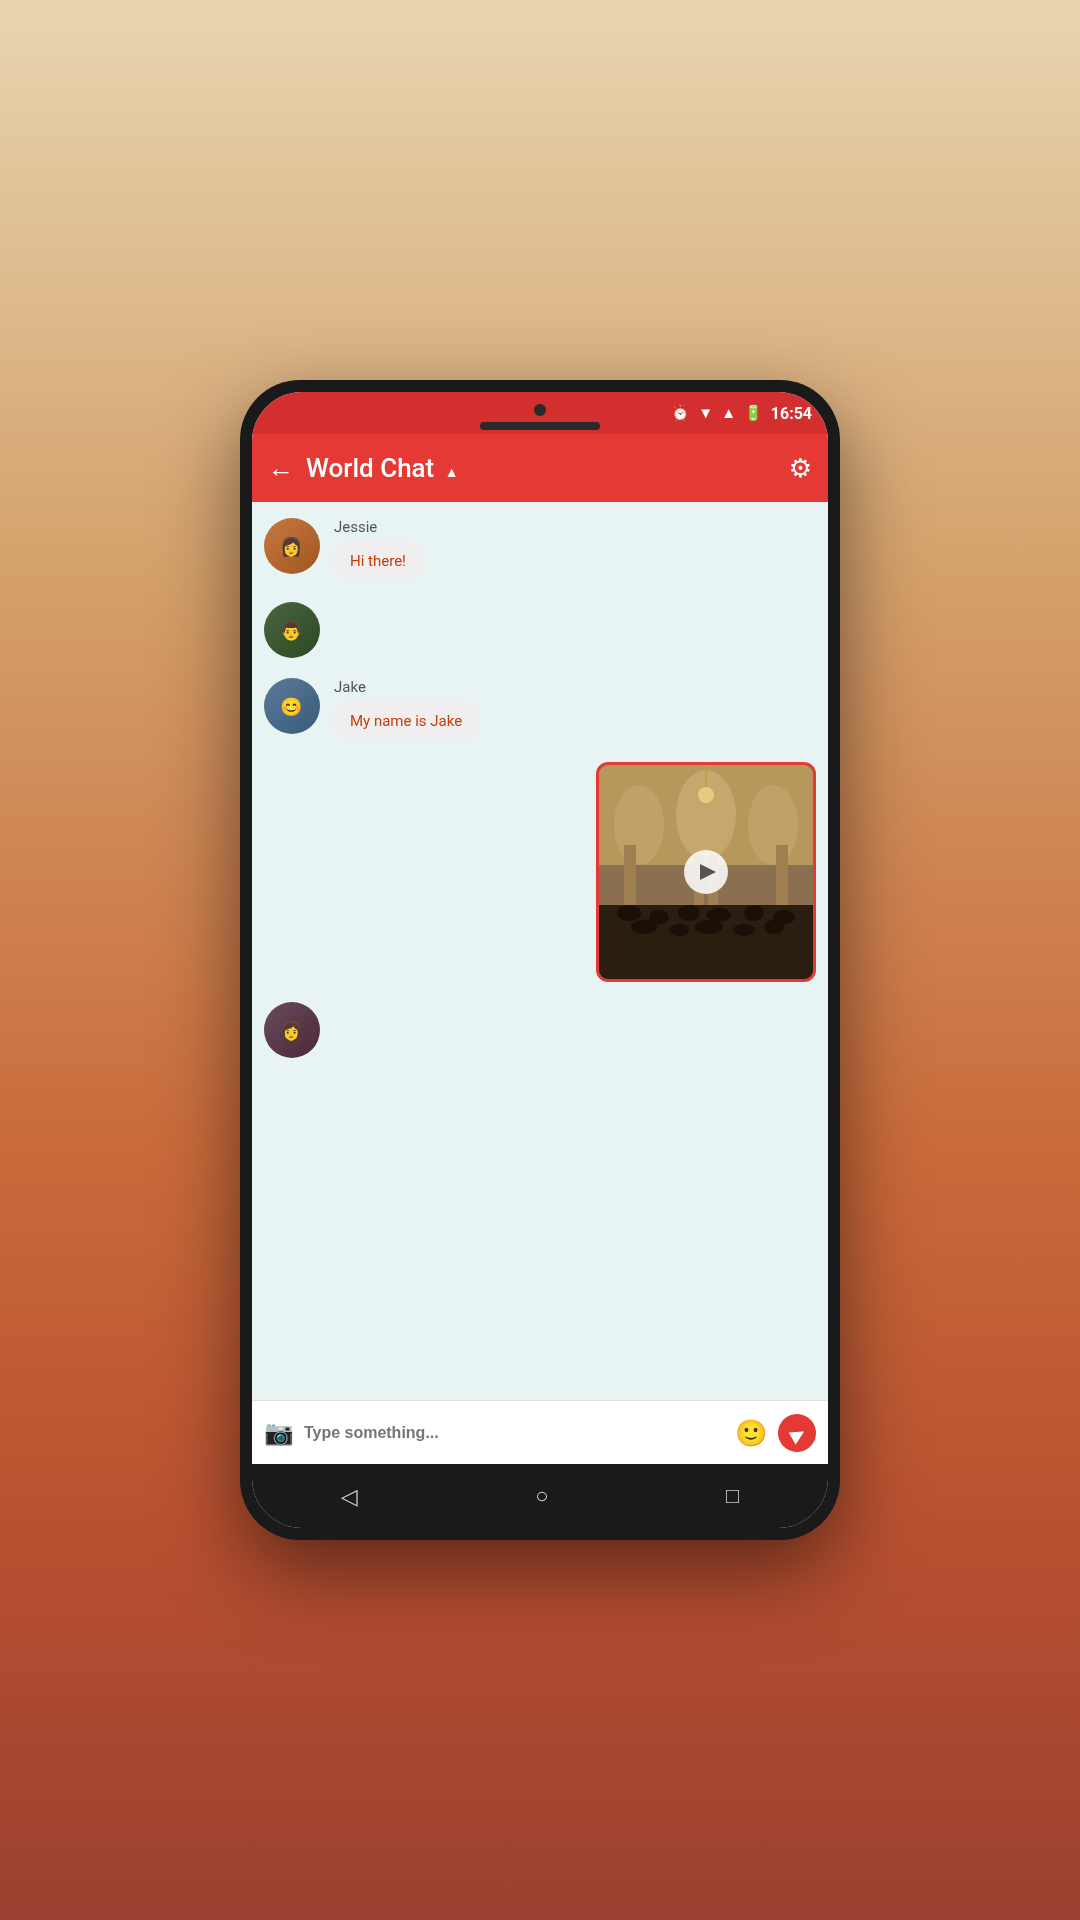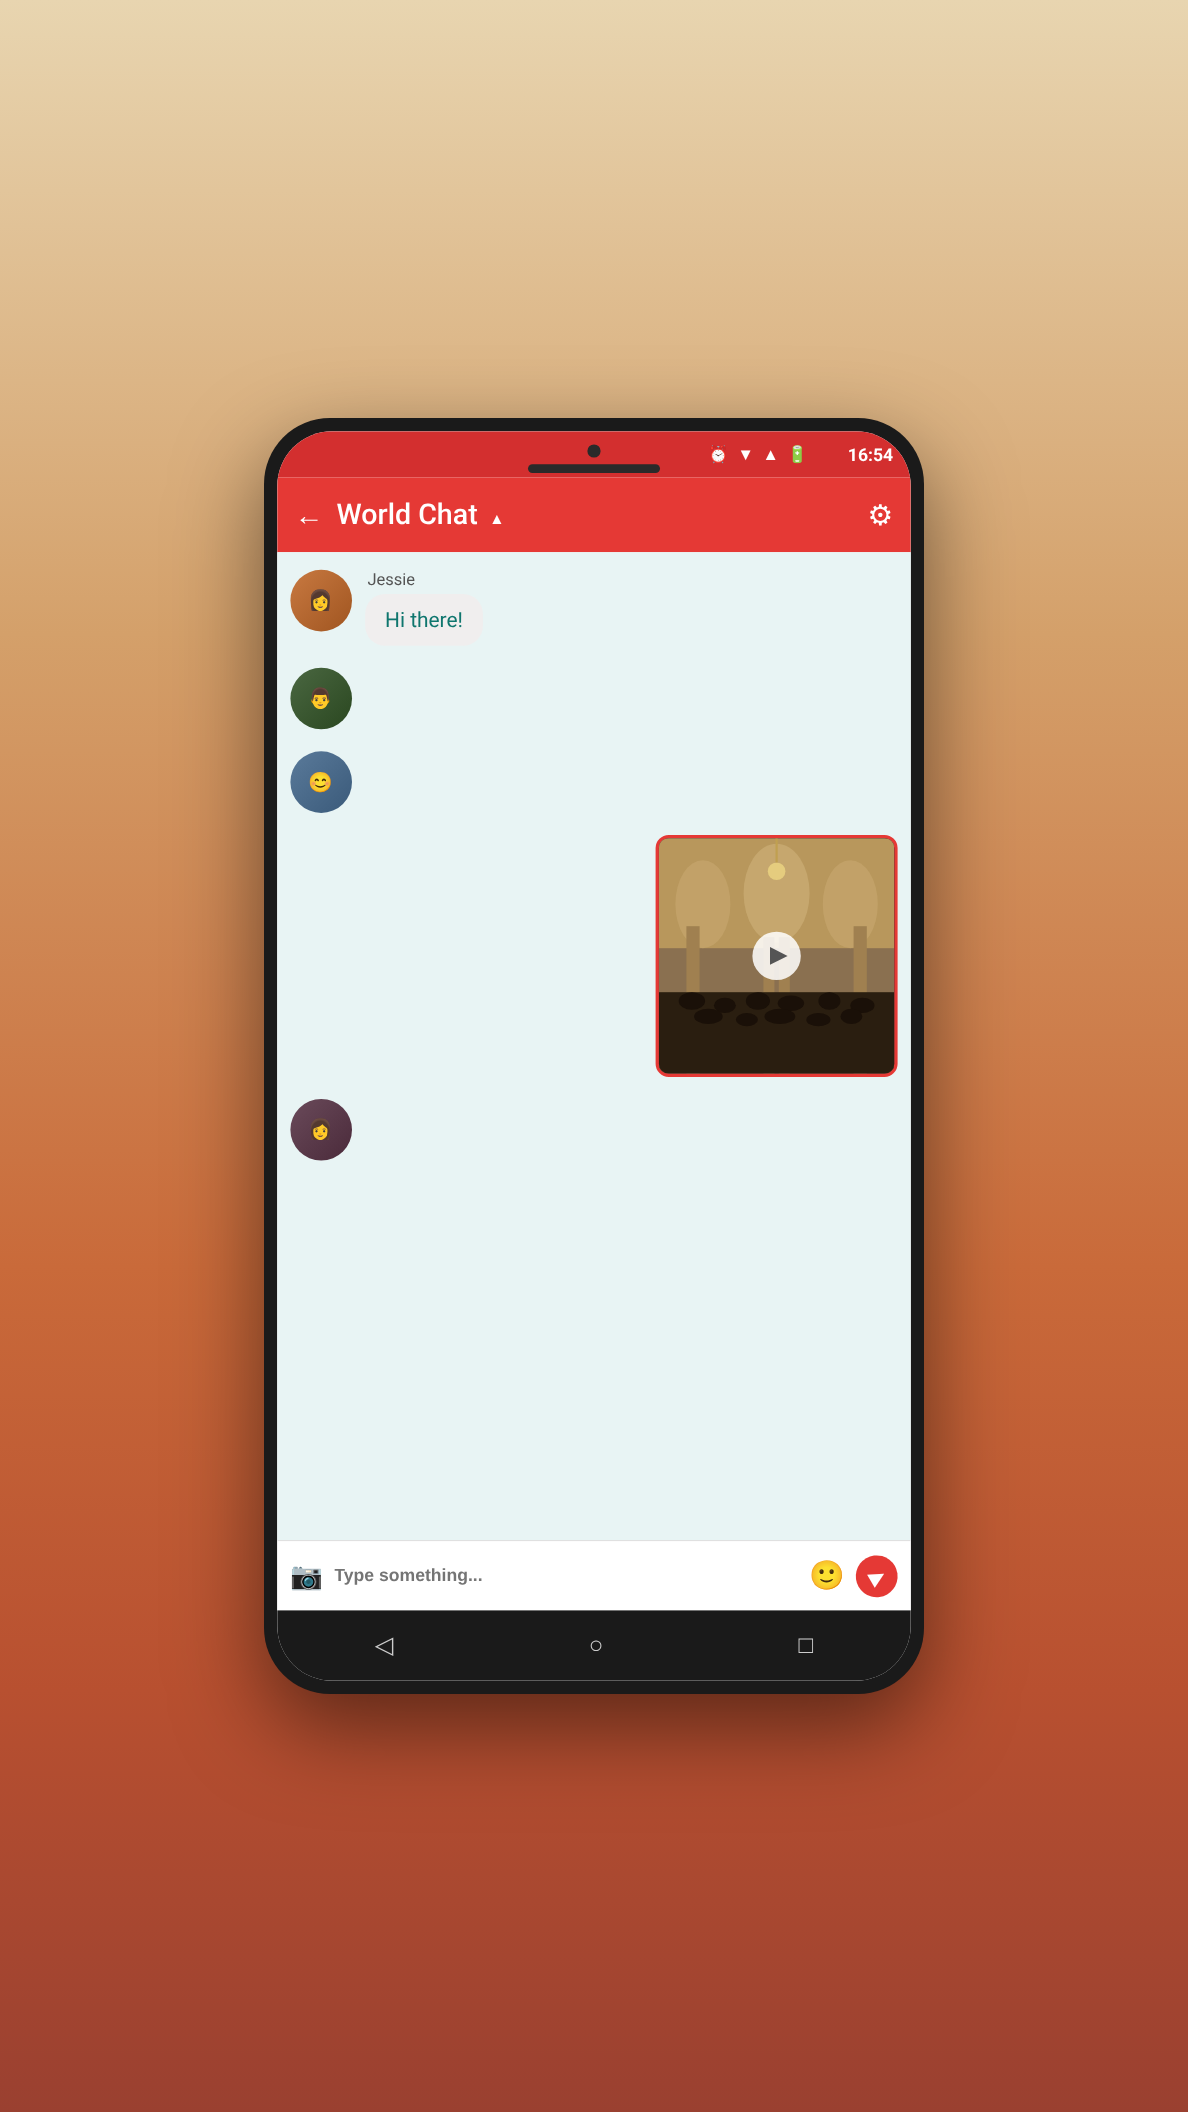--- a/index.html
+++ b/index.html
@@ -81,21 +81,20 @@
 
     .status-icon {
       color: white;
       font-size: 15px;
     }
 
     .status-time {
       color: white;
       font-size: 16px;
       font-weight: bold;
-      margin-left: 28px;
     }
 
     
     .app-bar {
       background: #e53935;
       height: 68px;
       display: flex;
       align-items: center;
       padding: 0 16px;
       flex-shrink: 0;
@@ -178,22 +177,22 @@
     .sender-name {
       font-size: 15px;
       color: #555;
       margin-left: 2px;
     }
 
     .bubble {
       background: #f0eeee;
       border-radius: 18px;
       padding: 12px 18px;
-      font-size: 19px;
-      color: #0f766e;
+      font-size: 15px;
+      color: #c2410c;
       max-width: 300px;
       word-break: break-word;
     }
 
     
     .video-bubble {
       width: 220px;
       height: 220px;
       border-radius: 12px;
       border: 3px solid #e53935;
@@ -364,20 +363,24 @@
 
       <div class="msg-row">
         <div class="avatar kelvin">
           <div class="avatar-face">👨</div>
         </div>
       </div>
 
       <div class="msg-row">
         <div class="avatar jake">
           <div class="avatar-face">😊</div>
+        </div>
+        <div class="msg-content">
+          <span class="sender-name">Jake</span>
+          <div class="bubble">My name is Jake</div>
         </div>
       </div>
 
       <div class="msg-row outgoing">
         <div class="video-bubble">
           <div class="video-placeholder">
 
             <svg width="214" height="214" viewBox="0 0 214 214" xmlns="http://www.w3.org/2000/svg">
 
               <rect width="214" height="214" fill="#8a7050"></rect>

